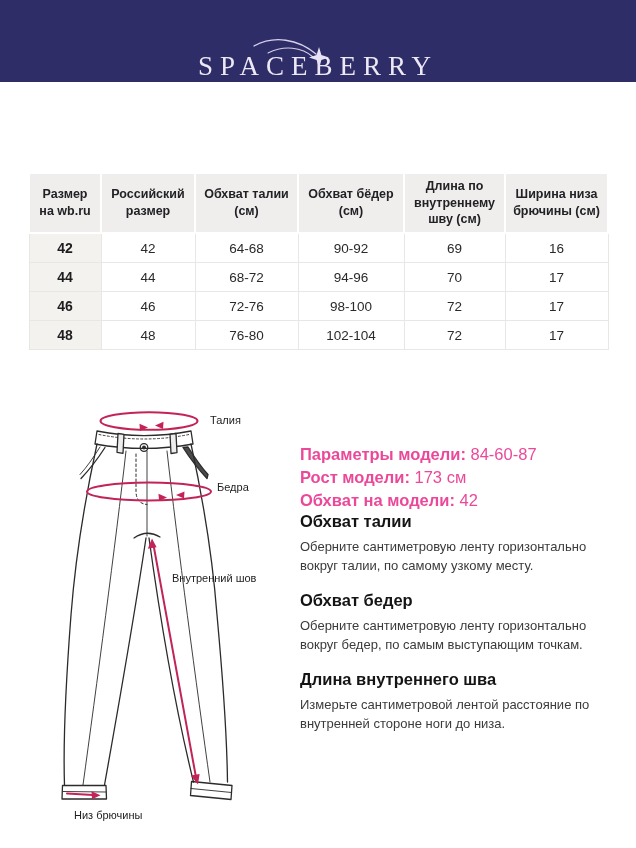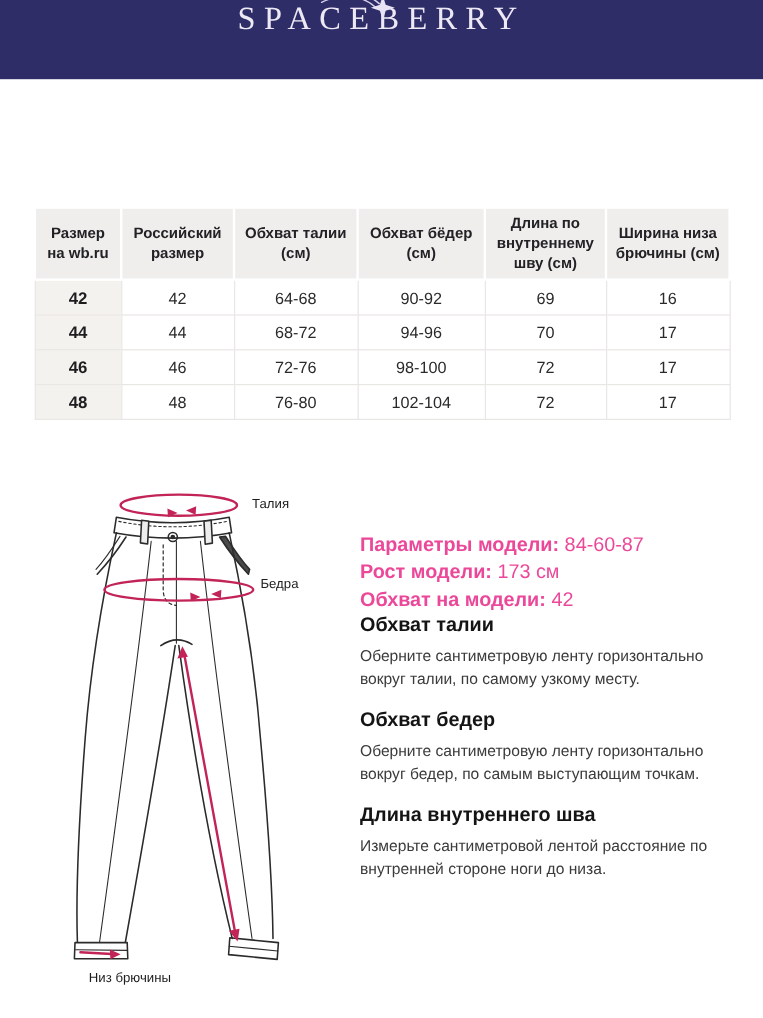--- a/index.html
+++ b/index.html
@@ -1,21 +1,21 @@
 <!DOCTYPE html>
 <html lang="ru" style="--navy: #2e2d68; --pink: #c22457;"><head>
 <meta charset="utf-8">
 <style>
   html,body{margin:0;padding:0;background:#fff;}
   .page{position:relative;width:636px;height:848px;background:#fff;overflow:hidden;
         font-family:"Liberation Sans",sans-serif;color:#1c1c1e;}
 
   
-  .brand-header{position:absolute;left:0;top:0;width:636px;height:66px;
-        background:var(--navy,#2e2d68);display:flex;align-items:flex-start;justify-content:center;}
+  .brand-header{position:absolute;left:0;top:0;width:636px;height:82px;
+        background:var(--navy,#2e2d68);display:flex;align-items:flex-end;justify-content:center;}
   .logo-wrap{position:relative;display:inline-block;}
   .logo-text{font-family:"Liberation Serif",serif;font-weight:400;font-size:27px;
         letter-spacing:7px;color:#ece8f4;white-space:nowrap;}
   .comet{position:absolute;top:-17px;left:52px;}
 
   
   .size-table{position:absolute;left:28px;top:172px;border-collapse:collapse;table-layout:fixed;}
   .size-table th{background:#f0eeec;border:2px solid #fff;font-size:12.5px;font-weight:600;
         color:#222226;height:54px;line-height:1.35;padding:2px 5px;text-align:center;vertical-align:middle;}
   .size-table td{border:1px solid #e9e7e4;font-size:13.5px;color:#2a2a2a;text-align:center;
@@ -155,20 +155,21 @@
         <polygon class="pink-f" points="146,105 154.5,101.4 154,108.6"></polygon>
         <path class="pink-s" d="M 123.5,155 Q 146,278 166.5,390"></path>
         <polygon class="pink-f" points="122,148.5 117.8,158.8 126.6,157.2"></polygon>
         <polygon class="pink-f" points="168,394.5 160.8,385.6 169.6,384"></polygon>
         <path class="pink-s" d="M 37,403.5 L 63,405"></path>
         <polygon class="pink-f" points="70.5,405.3 61.5,401.3 62,409.3"></polygon>
       </g>
     </svg>
     <div class="diag-label lbl-waist">Талия</div>
     <div class="diag-label lbl-hips">Бедра</div>
+    <div class="diag-label lbl-inseam">Внутренний шов</div>
     <div class="diag-label lbl-hem">Низ брючины</div>
   </div>
 
   <div class="info-col">
     <div>
       <div class="model-line">
         <span class="lbl">Параметры модели:</span>
         <span>84-60-87</span>
       </div>
       <div class="model-line">

